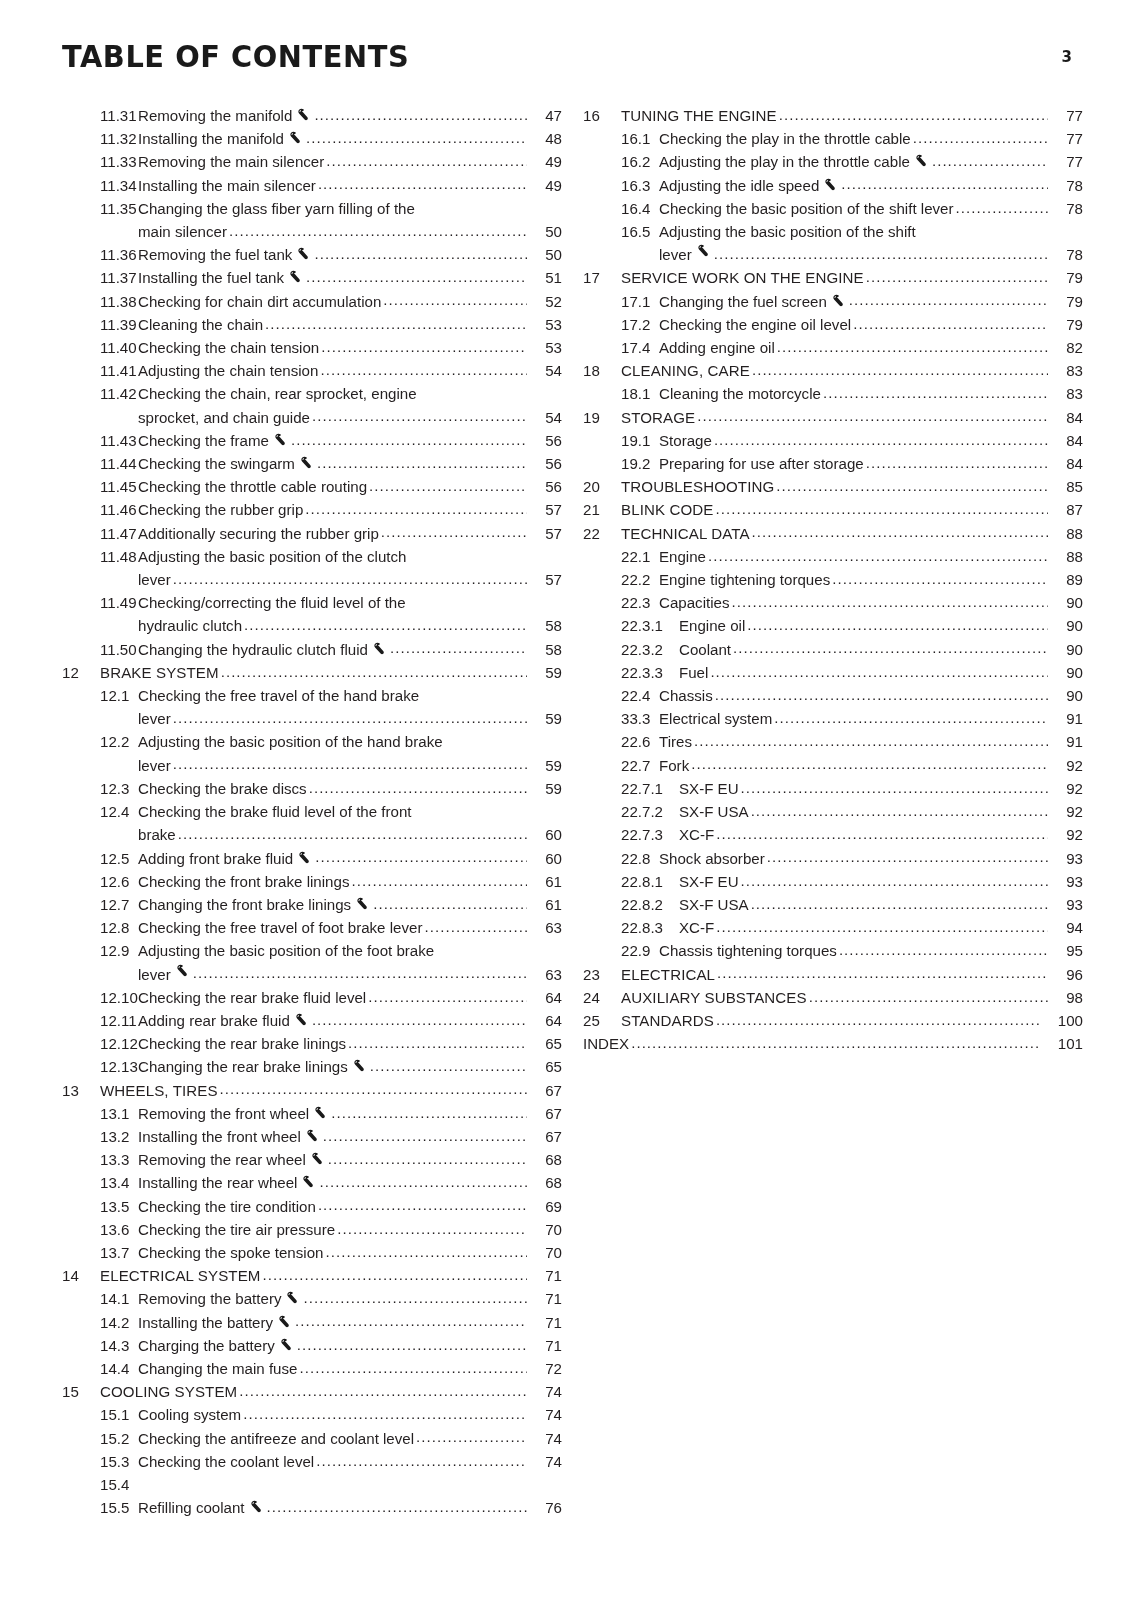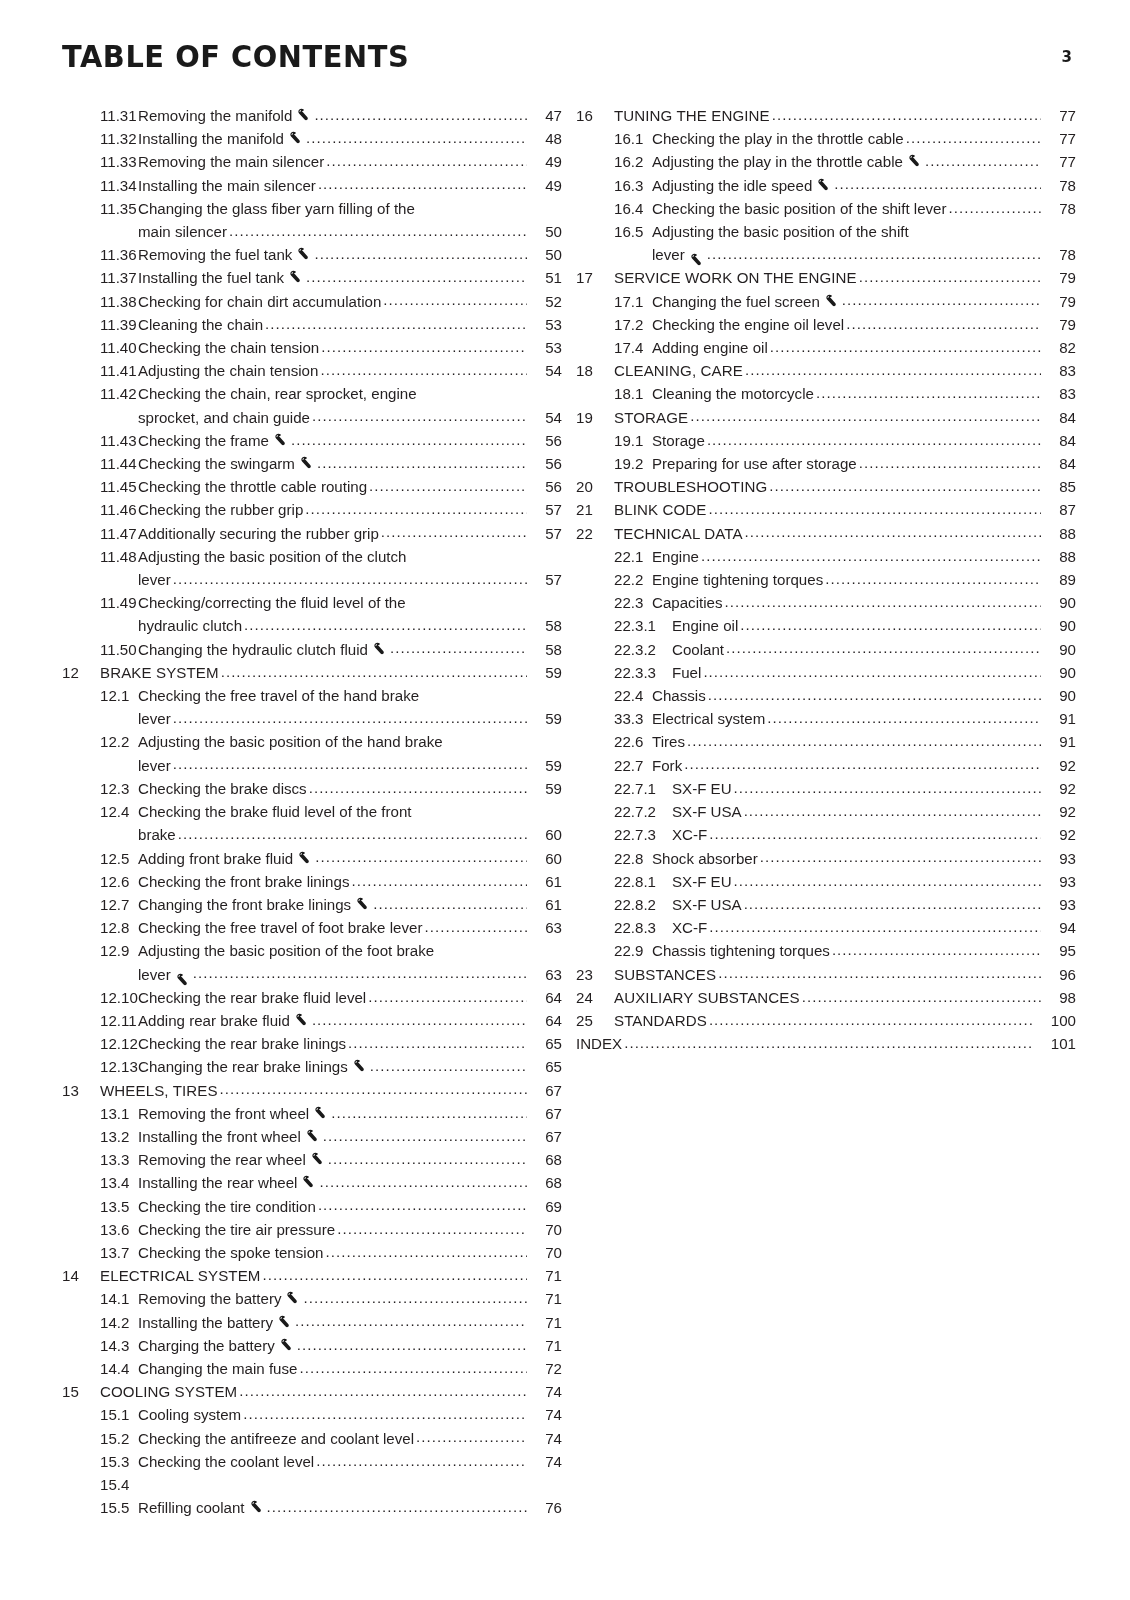--- a/index.html
+++ b/index.html
@@ -46,28 +46,28 @@
     color: #1a1a1a;
   }
 
   
   .columns {
     position: absolute;
     top: 104px;
     left: 0;
     right: 0;
     display: flex;
-    gap: 8px;
+    gap: 0px;
   }
   .col {
     width: 500px;
     flex: 0 0 auto;
   }
   .col-left  { margin-left: 62px; }
-  .col-right { margin-left: 6px; }
+  .col-right { margin-left: 21px; }
 
   
   .toc-row {
     display: flex;
     align-items: flex-start;
     font-size: 15.1px;
     line-height: 23.2px;
     color: #231f20;
   }
   .toc-num {
@@ -127,21 +127,21 @@
     padding-left: 4px;
   }
   .toc-page.wide { width: 38px; }
 
   
   .wrap-title {
     display: block;
   }
   .wrap-last {
     display: flex;
-    align-items: flex-end;
+    align-items: flex-start;
     width: 100%;
   }
 
   
   .wrench {
     display: inline-block;
     width: 15px;
     height: 14px;
     vertical-align: -2px;
     margin-left: 4px;
@@ -1174,21 +1174,21 @@
               <span class="toc-title">Chassis tightening torques</span>
               <span class="leader"></span>
               <span class="toc-page">95</span>
             </span>
           </span>
         </div>
         <div class="toc-row lvl1">
           <span class="toc-num">23</span>
           <span class="toc-body">
             <span class="entry">
-              <span class="toc-title">SUBSTANCES</span>
+              <span class="toc-title">ELECTRICAL</span>
               <span class="leader"></span>
               <span class="toc-page">96</span>
             </span>
           </span>
         </div>
         <div class="toc-row lvl1">
           <span class="toc-num">24</span>
           <span class="toc-body">
             <span class="entry">
               <span class="toc-title">AUXILIARY SUBSTANCES</span>

